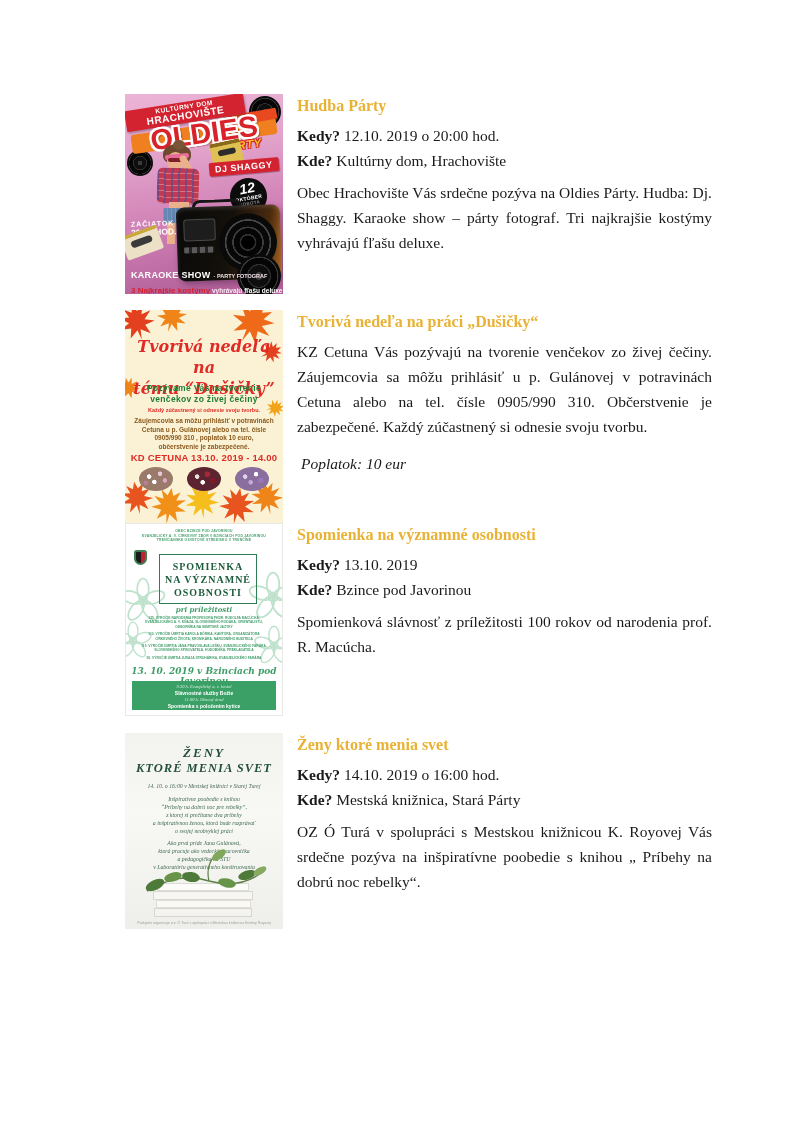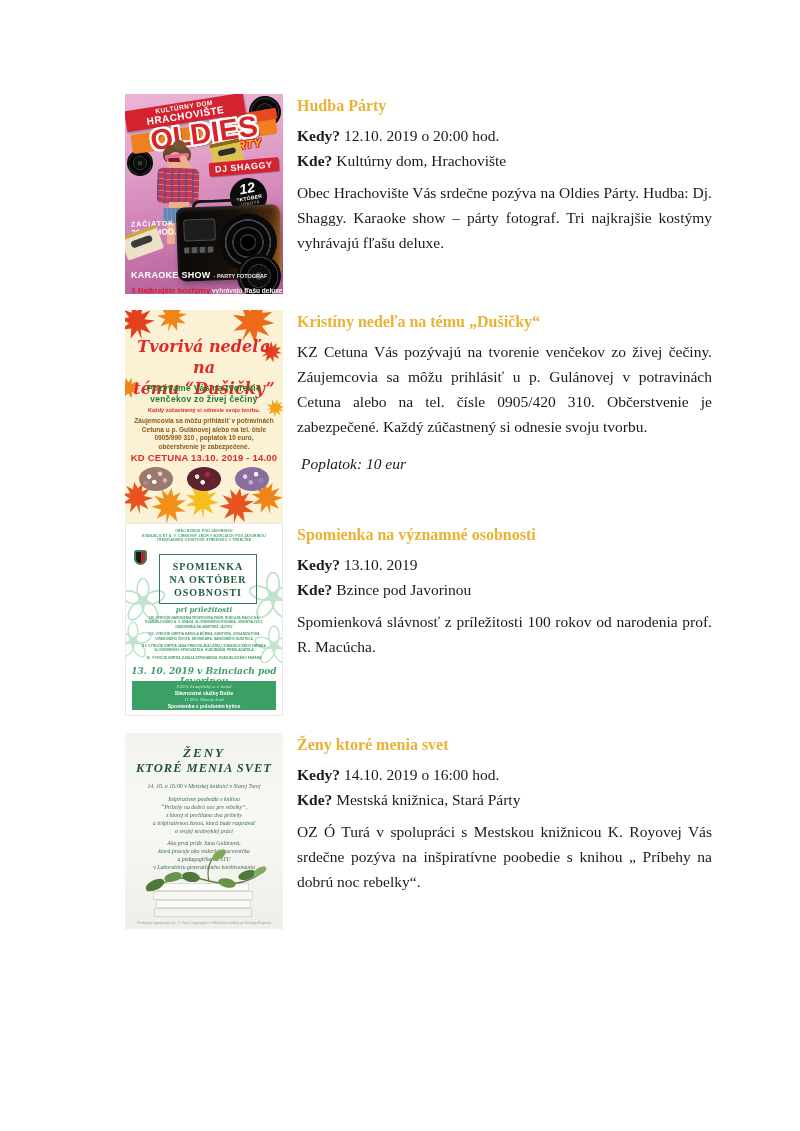--- a/index.html
+++ b/index.html
@@ -273,22 +273,22 @@
         <div>venčekov zo živej čečiny</div>
       </div>
       <div class="abs p2-note">Každý zúčastnený si odnesie svoju tvorbu.</div>
       <div class="abs p2-details">Záujemcovia sa môžu prihlásiť v potravinách Cetuna u p. Gulánovej alebo na tel. čísle 0905/990 310 , poplatok 10 euro, občerstvenie je zabezpečené.</div>
       <div class="abs p2-when">KD CETUNA 13.10. 2019 - 14.00</div>
       <div class="wreath w1"></div>
       <div class="wreath w2"></div>
       <div class="wreath w3"></div>
     </div>
     <div class="content">
-      <h2 class="etitle">Kristíny nedeľa na tému „Dušičky“</h2>
-      <p class="body">KZ Cetuna Vás pozývajú na tvorenie venčekov zo živej čečiny. Záujemcovia sa môžu prihlásiť u p. Gulánovej v potravinách Cetuna alebo na tel. čísle 0905/420 310. Občerstvenie je zabezpečené. Každý zúčastnený si odnesie svoju tvorbu.</p>
+      <h2 class="etitle">Tvorivá nedeľa na práci „Dušičky“</h2>
+      <p class="body">KZ Cetuna Vás pozývajú na tvorenie venčekov zo živej čečiny. Záujemcovia sa môžu prihlásiť u p. Gulánovej v potravinách Cetuna alebo na tel. čísle 0905/990 310. Občerstvenie je zabezpečené. Každý zúčastnený si odnesie svoju tvorbu.</p>
       <p class="note">Poplatok: 10 eur</p>
     </div>
   </div>
 
   <div class="section" id="sec3">
     <div class="poster sans" id="p3">
       <svg class="sketch" style="left:-8px;top:52px;width:50px;height:50px">
           <use href="#sketchflower"></use>
         </svg>
       <svg class="sketch" style="left:-14px;top:96px;width:42px;height:42px">
@@ -301,21 +301,21 @@
           <use href="#sketchflower"></use>
         </svg>
       <div class="abs p3-org">
         <div>OBEC BZINCE POD JAVORINOU</div>
         <div>EVANJELICKÝ A. V. CIRKEVNÝ ZBOR V BZINCIACH POD JAVORINOU</div>
         <div>TRENČIANSKE OSVETOVÉ STREDISKO V TRENČÍNE</div>
       </div>
       <div class="abs p3-emblem"></div>
       <div class="abs p3-titlebox">
         <div>SPOMIENKA</div>
-        <div>NA OKTÓBER</div>
+        <div>NA VÝZNAMNÉ</div>
         <div>OSOBNOSTI</div>
       </div>
       <div class="abs p3-sub">pri príležitosti</div>
       <div class="abs p3-items">
         <p>125. VÝROČIE NARODENIA PROFESORA PHDR. RUDOLFA MACÚCHA, EVANJELICKÉHO A. V. KŇAZA, SLOVENSKÉHO RODÁKA, ORIENTALISTU, ODBORNÍKA NA SEMITSKÉ JAZYKY</p>
         <p>110. VÝROČIE ÚMRTIA KAROLA BÓRIKA, KANTORA, ORGANIZÁTORA CIRKEVNÉHO ŽIVOTA, KRONIKÁRA, NÁRODNÉHO BUDITEĽA</p>
         <p>115. VÝROČIE ÚMRTIA JÁNA PRAVOSLAVA LEŠKU, EVANJELICKÉHO FARÁRA, SLOVENSKÉHO SPISOVATEĽA, HUDOBNÍKA, PREKLADATEĽA</p>
         <p>50. VÝROČIE ÚMRTIA JURAJA STRUHÁRIKA, EVANJELICKÉHO FARÁRA</p>
       </div>
       <div class="abs p3-date">13. 10. 2019 v Bzinciach pod Javorinou</div>

